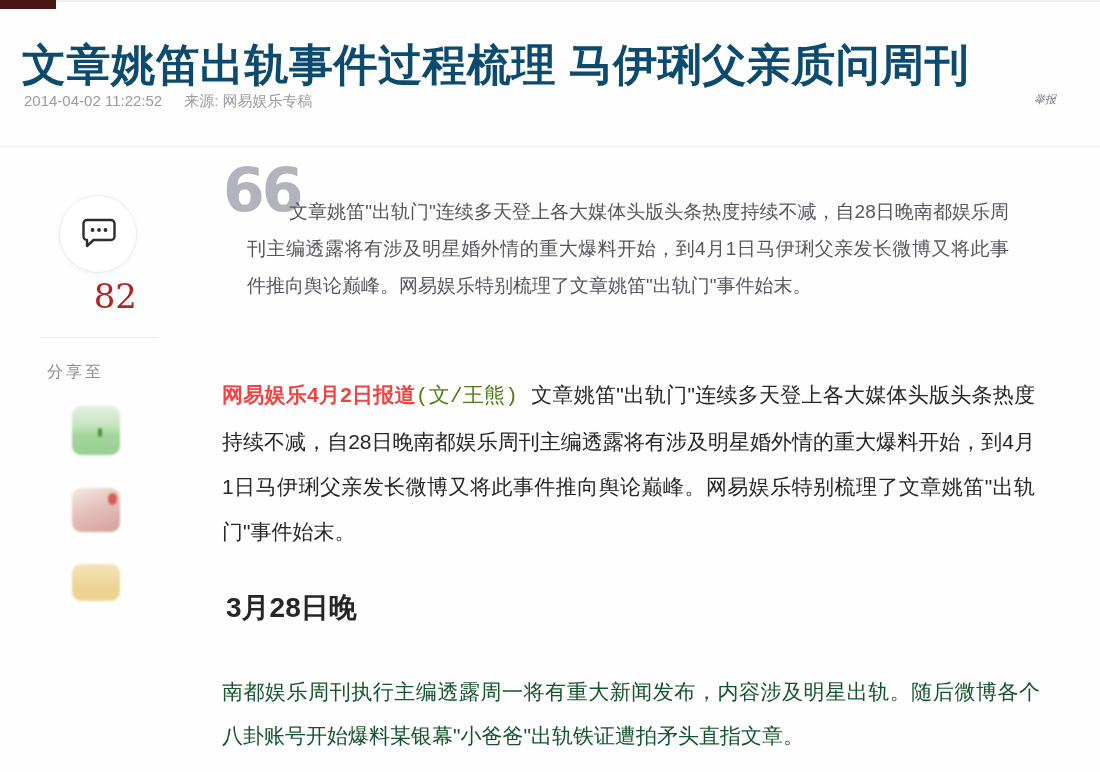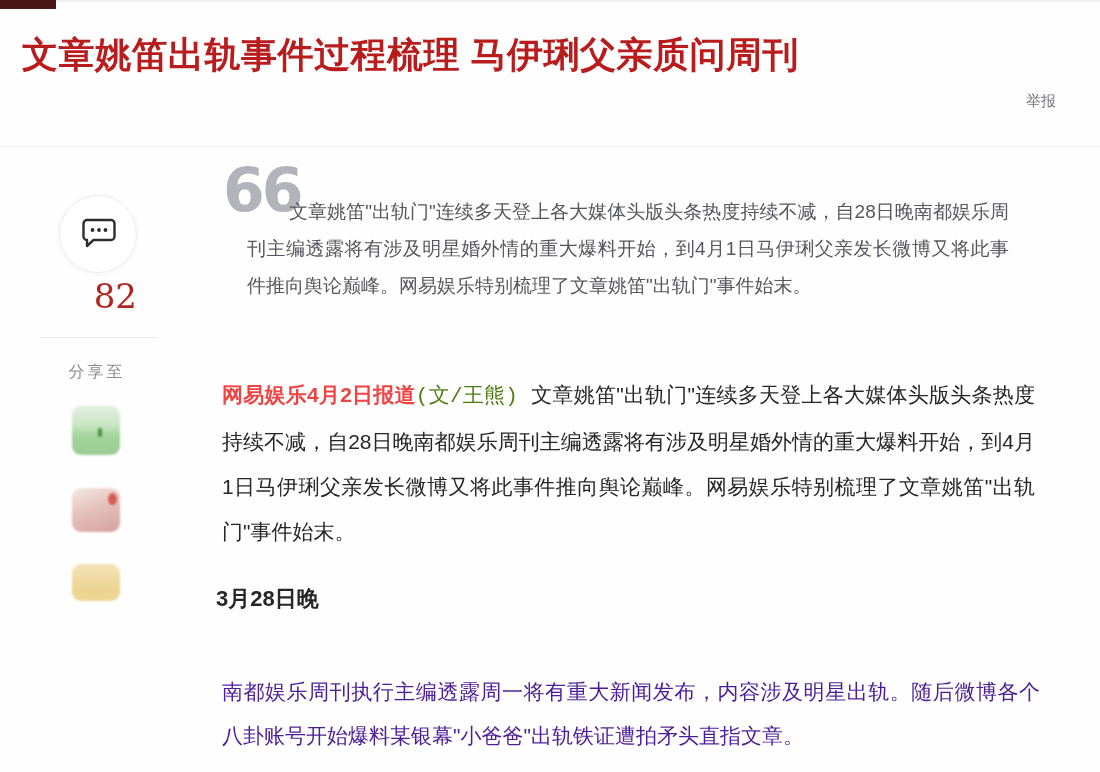--- a/index.html
+++ b/index.html
@@ -5,41 +5,41 @@
   html,body{margin:0;padding:0;background:#ffffff;}
   .page{
     position:relative;width:1100px;height:772px;background:#fefefe;
     font-family:"Liberation Sans",sans-serif;overflow:hidden;
   }
   .corner-bar{position:absolute;left:0;top:0;width:56px;height:9px;background:#4a1714;}
   .top-edge{position:absolute;left:0;top:0;width:1100px;height:2px;background:#eceef2;}
 
   .article-title{
     position:absolute;left:22px;top:8px;width:1050px;
-    font-size:36px;line-height:1.25;font-weight:bold;color:#b91c1c;
+    font-size:44px;line-height:1.25;font-weight:bold;color:#0c4a6e;
     letter-spacing:0.5px;white-space:nowrap;
   }
   .meta-row{position:absolute;left:24px;top:92px;font-size:15px;color:#9a9aa4;}
   .meta-row .src{margin-left:22px;}
-  .report-link{position:absolute;right:44px;top:92px;font-size:15px;color:#75757f;cursor:pointer;}
+  .report-link{position:absolute;right:44px;top:92px;font-size:11px;color:#75757f;cursor:pointer;font-style:italic;}
   .header-divider{position:absolute;left:0;top:146px;width:1100px;height:1px;background:#f0f1f5;}
 
   
   .comment-circle{
     position:absolute;left:59px;top:195px;width:76px;height:76px;border-radius:50%;
     background:#fff;border:1px solid #ededf1;box-shadow:0 1px 5px rgba(40,40,60,.05);
     display:flex;align-items:center;justify-content:center;cursor:pointer;
   }
   .comment-count{
     position:absolute;left:57px;top:276px;width:80px;text-align:right;
     font-family:"DejaVu Serif",serif;font-size:34px;color:#b1241f;cursor:pointer;
   }
   .rail-divider{position:absolute;left:40px;top:337px;width:118px;height:1px;background:#e9e9ef;}
   .share-label{
-    position:absolute;left:47px;top:362px;width:100px;text-align:center;
+    position:absolute;left:47px;top:362px;width:100px;text-align:left;
     font-size:16px;color:#8d8d96;letter-spacing:3px;
   }
   .share-icon{position:absolute;left:72px;width:48px;border-radius:9px;filter:blur(1.2px);cursor:pointer;}
   .share-green{top:406px;height:49px;background:linear-gradient(180deg,#e3f0e1 0%,#c9e6c4 38%,#a2d49b 62%,#9bce95 100%);}
   .share-green::after{content:"";position:absolute;left:26px;top:22px;width:4px;height:9px;background:#4d8f3f;border-radius:2px;}
   .share-red{top:488px;height:44px;background:linear-gradient(160deg,#f5eae4 0%,#e5c2bc 45%,#d5a09c 100%);}
   .share-red::after{content:"";position:absolute;right:3px;top:5px;width:9px;height:12px;background:#cf4a3c;border-radius:50%;opacity:.85;}
   .share-yellow{top:564px;height:37px;background:linear-gradient(180deg,#f3e3b7 0%,#ecd391 70%,#ecd694 100%);}
 
   
@@ -55,36 +55,40 @@
   }
 
   
   .p1{
     position:absolute;left:222px;top:351px;width:813px;
     font-size:21px;line-height:45px;color:#26262a;text-align:justify;
   }
   .lead-source{color:#ef4444;font-weight:bold;}
   .lead-author{color:#4d7c0f;font-family:Liberation Mono, monospace;}
   .p1-body{margin-left:13px;}
-  .subheading{position:absolute;left:216px;top:566px;font-size:22px;font-weight:bold;color:#26262a;}
+  .subheading{position:absolute;left:226px;top:566px;font-size:28px;font-weight:bold;color:#26262a;}
   .p2{
     position:absolute;left:222px;top:649px;width:818px;
-    font-size:21px;line-height:44px;color:#4c1d95;text-align:justify;
+    font-size:21px;line-height:44px;color:#14532d;text-align:justify;
   }
 </style>
 </head>
 <body>
 
 <div class="page">
 
   <div class="top-edge"></div>
   <div class="corner-bar"></div>
 
   <h1 class="article-title">文章姚笛出轨事件过程梳理 马伊琍父亲质问周刊</h1>
 
+  <div class="meta-row">
+    <span>2014-04-02 11:22:52</span><span class="src"><span>来源:</span>
+      <span>网易娱乐专稿</span></span>
+  </div>
   <span class="report-link">举报</span>
 
   <div class="header-divider"></div>
 
   <div class="comment-circle">
     <span>
       <svg width="42" height="42" viewBox="0 0 42 42">
         <path d="M10 9 h24 a3.5 3.5 0 0 1 3.5 3.5 v13 a3.5 3.5 0 0 1 -3.5 3.5 h-17.5 l-6.5 6 v-6 h-0 a3.5 3.5 0 0 1 -3.5 -3.5 v-13 a3.5 3.5 0 0 1 3.5 -3.5 z" fill="none" stroke="#2d2d30" stroke-width="2.4" stroke-linejoin="round"></path>
         <circle cx="15.5" cy="19" r="1.9" fill="#2d2d30"></circle>
         <circle cx="22" cy="19" r="1.9" fill="#2d2d30"></circle>

